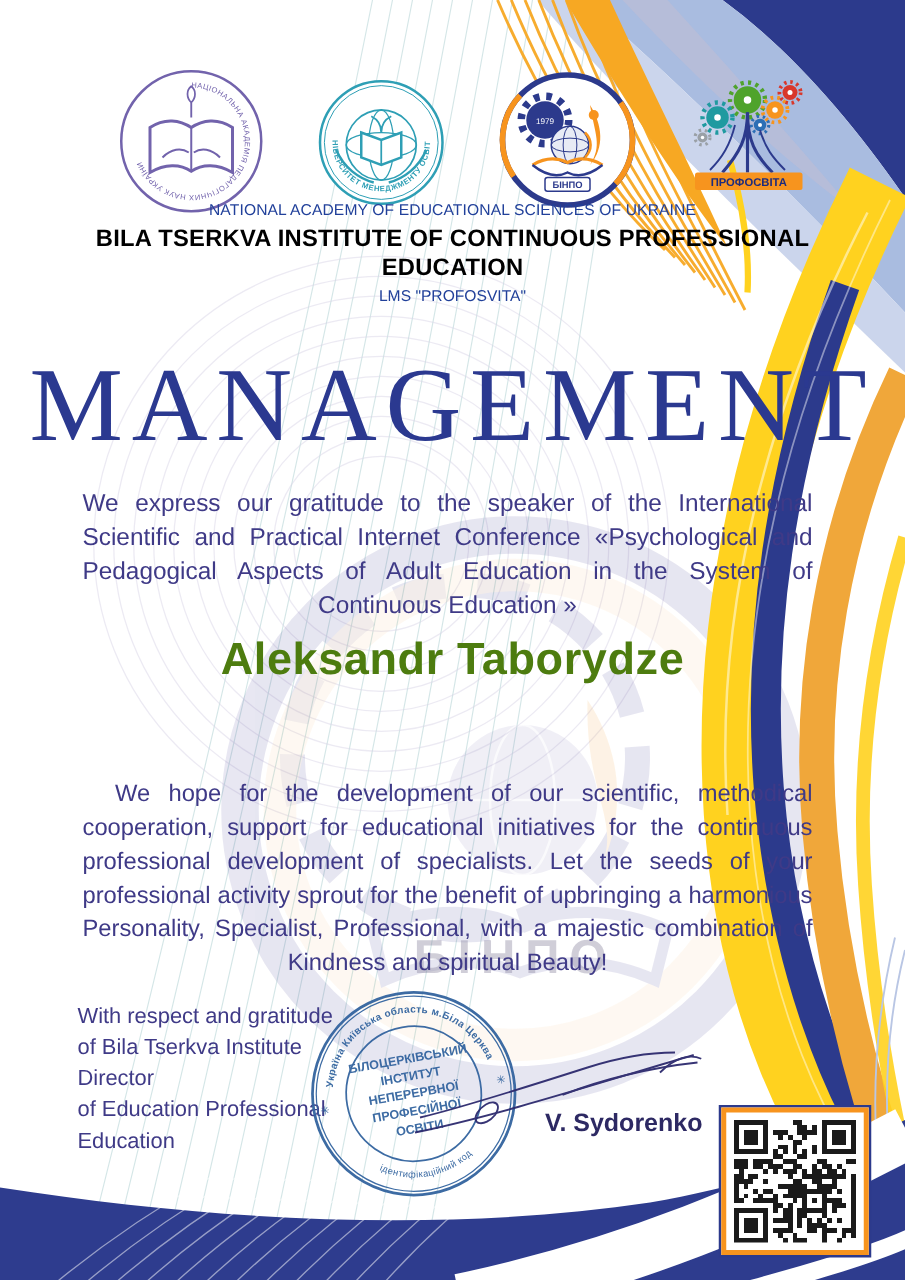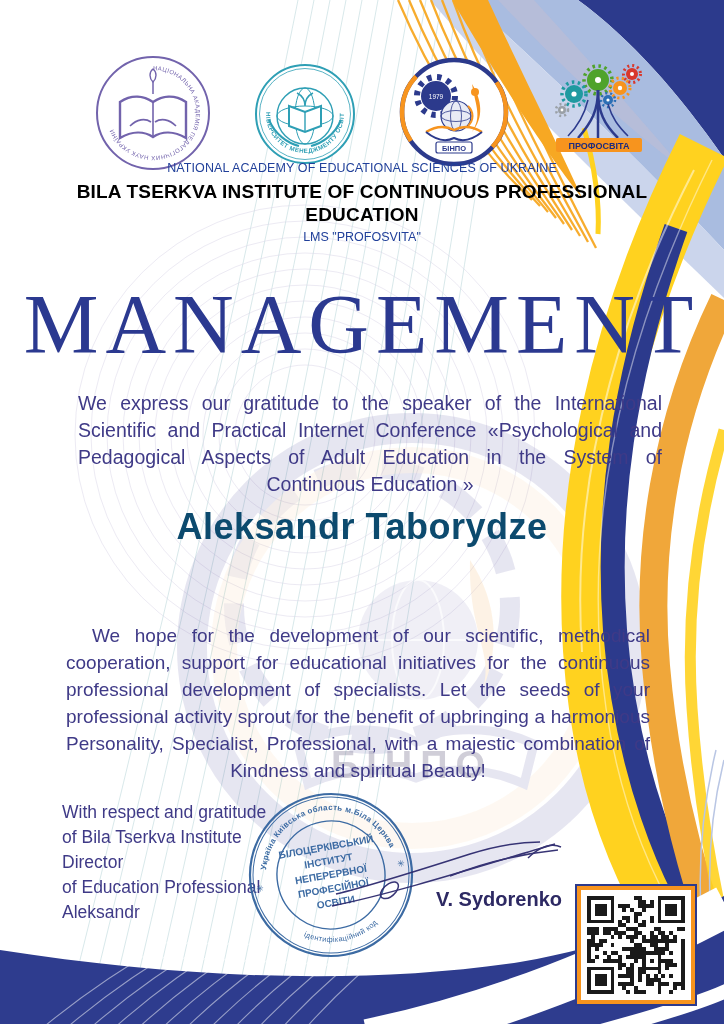--- a/index.html
+++ b/index.html
@@ -9,25 +9,25 @@
   .logo{position:absolute;z-index:2;}
   .hdr{position:absolute;left:20px;right:20px;top:157px;text-align:center;z-index:2;color:#21409A;}
   .hdr .l1{font-size:12.5px;line-height:23px;letter-spacing:.1px;}
   .hdr .l2{font-size:12.5px;line-height:23px;letter-spacing:-.1px;}
   .hdr .l3{font-size:19px;line-height:23px;font-weight:bold;letter-spacing:.2px;color:#000000;}
   .hdr .l4{font-size:12.5px;line-height:23px;}
   .title{position:absolute;left:0;right:0;top:276px;text-align:center;z-index:2;
          font-family:"Liberation Serif", serif;font-size:84px;letter-spacing:7px;color:#2B3990;}
   .para{position:absolute;left:66px;width:584px;z-index:2;color:#3F3A87;font-size:19px;line-height:27px;
         text-align:justify;text-align-last:center;}
-  .intro{top:390px;font-size:19.5px;margin-left:12px;}
+  .intro{top:390px;font-size:19.5px;}
   .body1{top:566px;}
   .body2{top:622px;text-indent:26px;}
   .name{position:absolute;left:0;right:0;top:506px;text-align:center;z-index:2;
-        font-size:36px;font-weight:bold;letter-spacing:.5px;color:#0c4a6e;}
+        font-size:36px;font-weight:bold;letter-spacing:.5px;color:#4d7c0f;}
   .closing{position:absolute;left:62px;top:800px;z-index:2;color:#3F3A87;font-size:17.5px;line-height:25px;}
   .stamp{position:absolute;left:246px;top:790px;width:170px;height:170px;z-index:3;
          transform:rotate(-10deg);opacity:.95;}
   .sig{position:absolute;left:330px;top:830px;width:235px;height:85px;z-index:4;}
   .signer{position:absolute;left:436px;top:888px;z-index:4;font-size:20px;font-weight:bold;color:#2D2963;}
   .qr{position:absolute;left:577px;top:886px;width:118px;height:118px;z-index:5;background:#fff;
       border:4px solid #F7941E;box-sizing:border-box;padding:6px;box-shadow:0 0 0 2px #2C3A8C;}
   .qr svg{width:100%;height:100%;display:block;shape-rendering:crispEdges;}
   .date{position:absolute;left:0;right:0;top:968px;text-align:center;z-index:3;
         color:#fff;font-size:23px;letter-spacing:.5px;}
@@ -231,21 +231,21 @@
 
   <div class="para intro">We express our gratitude to the speaker of the International Scientific and Practical Internet Conference «Psychological and Pedagogical Aspects of Adult Education in the System of Continuous Education »</div>
   <div class="name">Aleksandr Taborydze</div>
   <div class="para body2">We hope for the development of our scientific, methodical cooperation, support for educational initiatives for the continuous professional development of specialists. Let the seeds of your professional activity sprout for the benefit of upbringing a harmonious Personality, Specialist, Professional, with a majestic combination of Kindness and spiritual Beauty!</div>
 
   <div class="closing">
     <div>With respect and gratitude</div>
     <div>of Bila Tserkva Institute</div>
     <div>Director</div>
     <div>of Education Professional</div>
-    <div>Aleksandr</div>
+    <div>Education</div>
   </div>
 
   <div class="stamp">
     <svg viewBox="0 0 170 170" width="170" height="170">
       <circle cx="85" cy="85" r="81" fill="none" stroke="#33649F" stroke-width="2.2"></circle>
       <circle cx="85" cy="85" r="78" fill="none" stroke="#33649F" stroke-width="1"></circle>
       <circle cx="85" cy="85" r="54" fill="none" stroke="#33649F" stroke-width="1.4"></circle>
       <path id="stArcT" d="M20,85 A65,65 0 0 1 150,85" fill="none"></path>
       <path id="stArcB" d="M18,85 A67,67 0 0 0 152,85" fill="none"></path>
       <text font-size="8" font-weight="bold" fill="#33649F" letter-spacing=".3">

